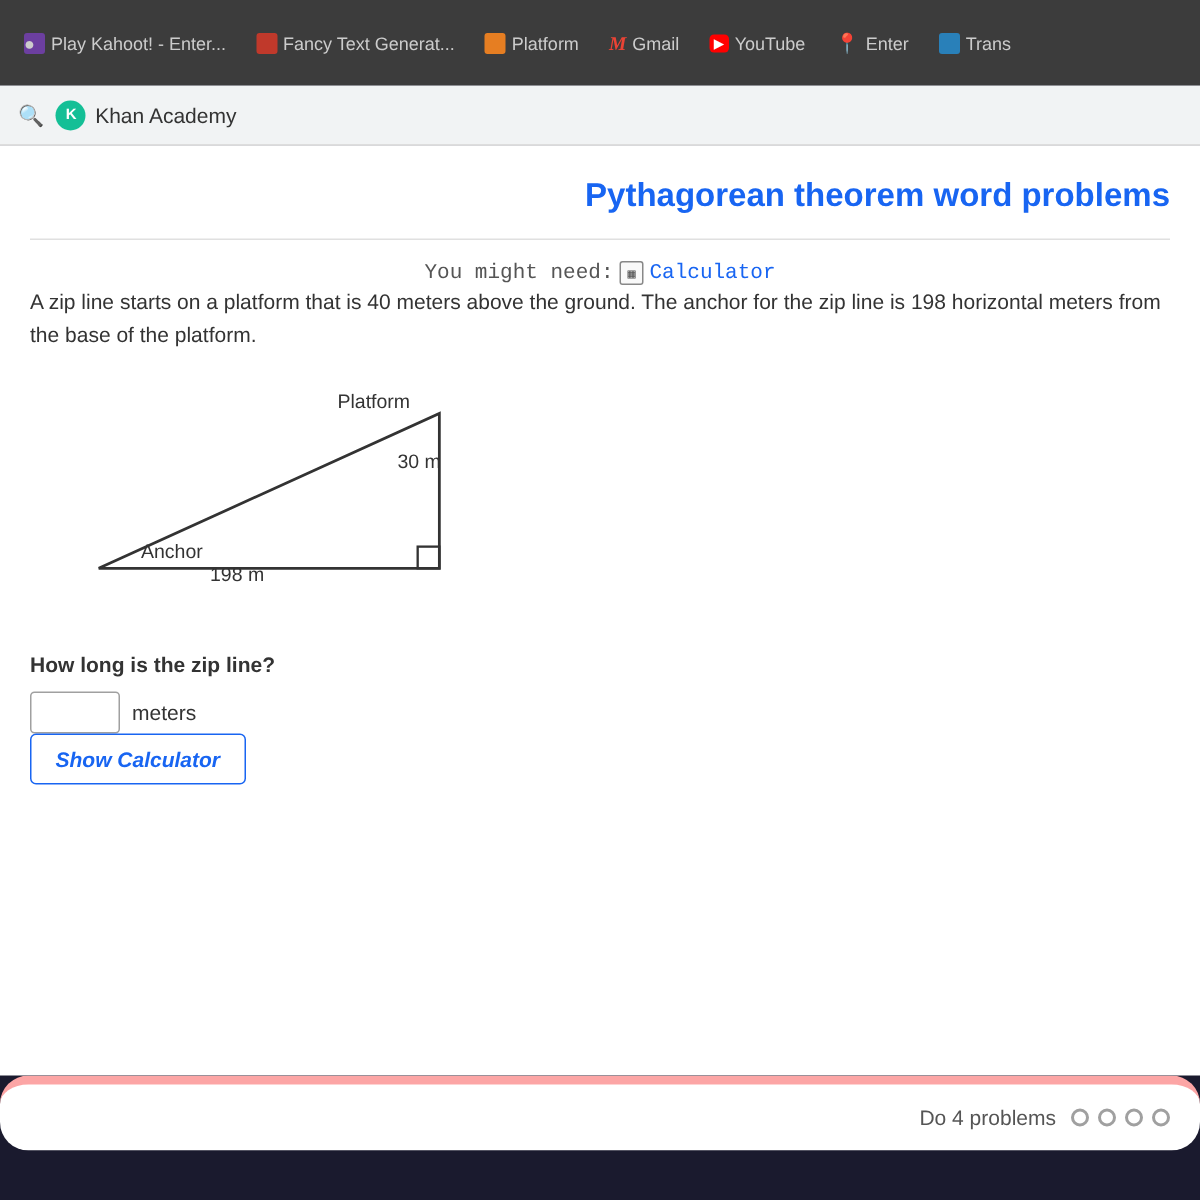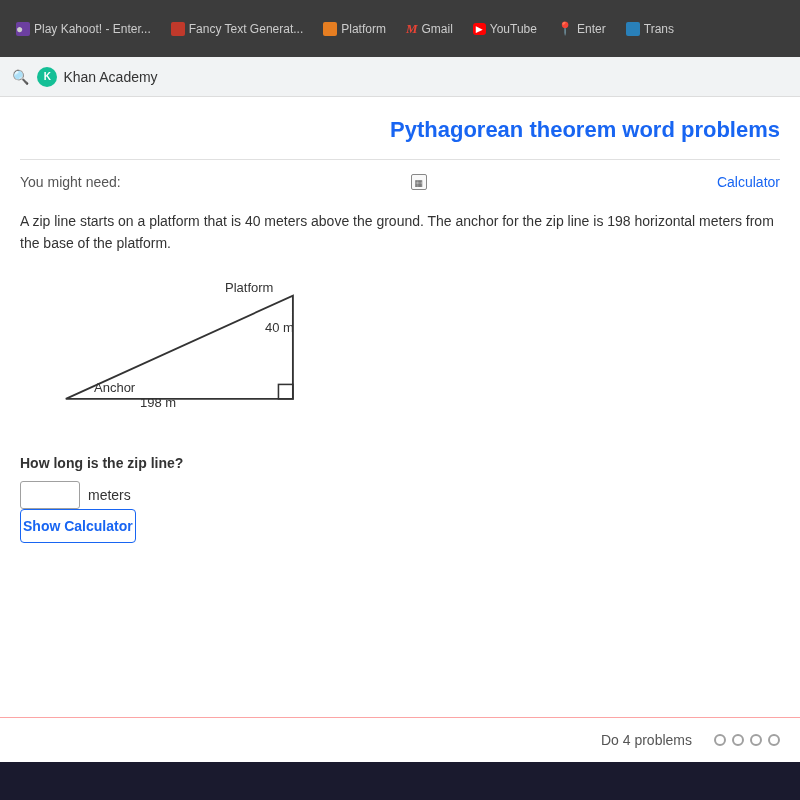--- a/index.html
+++ b/index.html
@@ -96,25 +96,25 @@
     .divider {
       border: none;
       border-top: 1px solid #e0e0e0;
       margin-bottom: 14px;
     }
 
     .you-might-need {
       text-align: center;
       font-size: 14px;
       color: #555;
-      margin-bottom: 20px;
-      display: flex;
-      align-items: center;
-      justify-content: space-between;
+      display: flex;
+      align-items: center;
+      justify-content: center;
       gap: 4px;
+      font-family: Liberation Mono, monospace;
     }
     .calc-icon {
       display: inline-block;
       width: 16px;
       height: 16px;
       border: 1px solid #888;
       border-radius: 2px;
       font-size: 9px;
       text-align: center;
       line-height: 16px;
@@ -203,35 +203,37 @@
       color: #333;
     }
 
     
     .show-calc-btn {
       border: 1px solid #1865f2;
       background: #fff;
       color: #1865f2;
       font-size: 14px;
       font-weight: bold;
-      padding: 8px 2px;
+      padding: 8px 16px;
       border-radius: 4px;
       cursor: pointer;
       margin-bottom: 30px;
+      font-style: italic;
     }
 
     
     .bottom-bar {
       background: #fff;
-      border-top: 1px solid #fca5a5;
+      border-top: 6px solid #fca5a5;
       display: flex;
       align-items: center;
       justify-content: flex-end;
       padding: 14px 20px;
-      gap: 22px;
+      gap: 10px;
+      border-radius: 19px;
     }
     .do-problems-label {
       font-size: 14px;
       color: #555;
     }
     .progress-dots {
       display: flex;
       gap: 6px;
       align-items: center;
     }
@@ -314,21 +316,21 @@
 
   
   <div class="diagram-container">
     <svg class="diagram-svg" viewBox="0 0 300 155">
 
       <polygon points="20,120 240,20 240,120" fill="none" stroke="#333" stroke-width="1.8"></polygon>
 
       <rect x="226" y="106" width="14" height="14" fill="none" stroke="#333" stroke-width="1.5"></rect>
     </svg>
     <span class="label-platform">Platform</span>
-    <span class="label-40m">40 m</span>
+    <span class="label-40m">30 m</span>
     <span class="label-anchor">Anchor</span>
     <span class="label-198m">198 m</span>
   </div>
 
   <p class="question-label">How long is the zip line?</p>
 
   <div class="answer-row">
     <input type="text" class="answer-input" placeholder="" style="">
     <span class="meters-label">meters</span>
   </div>

